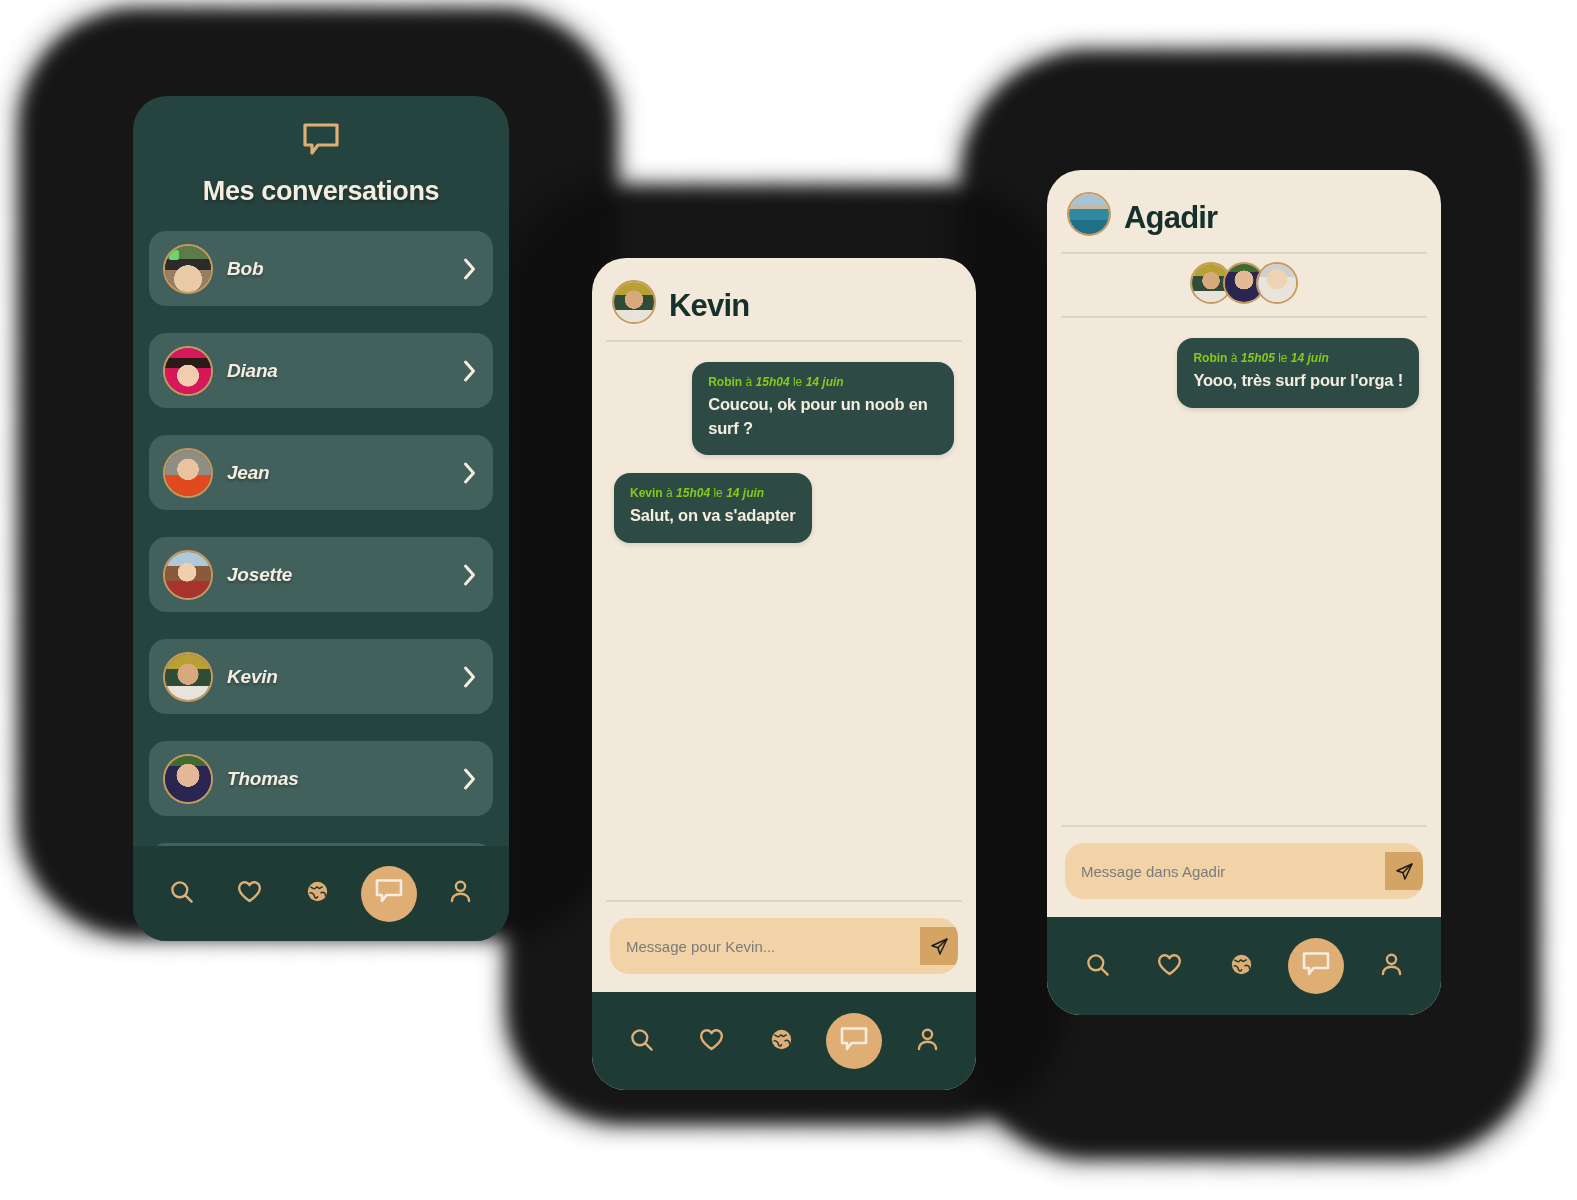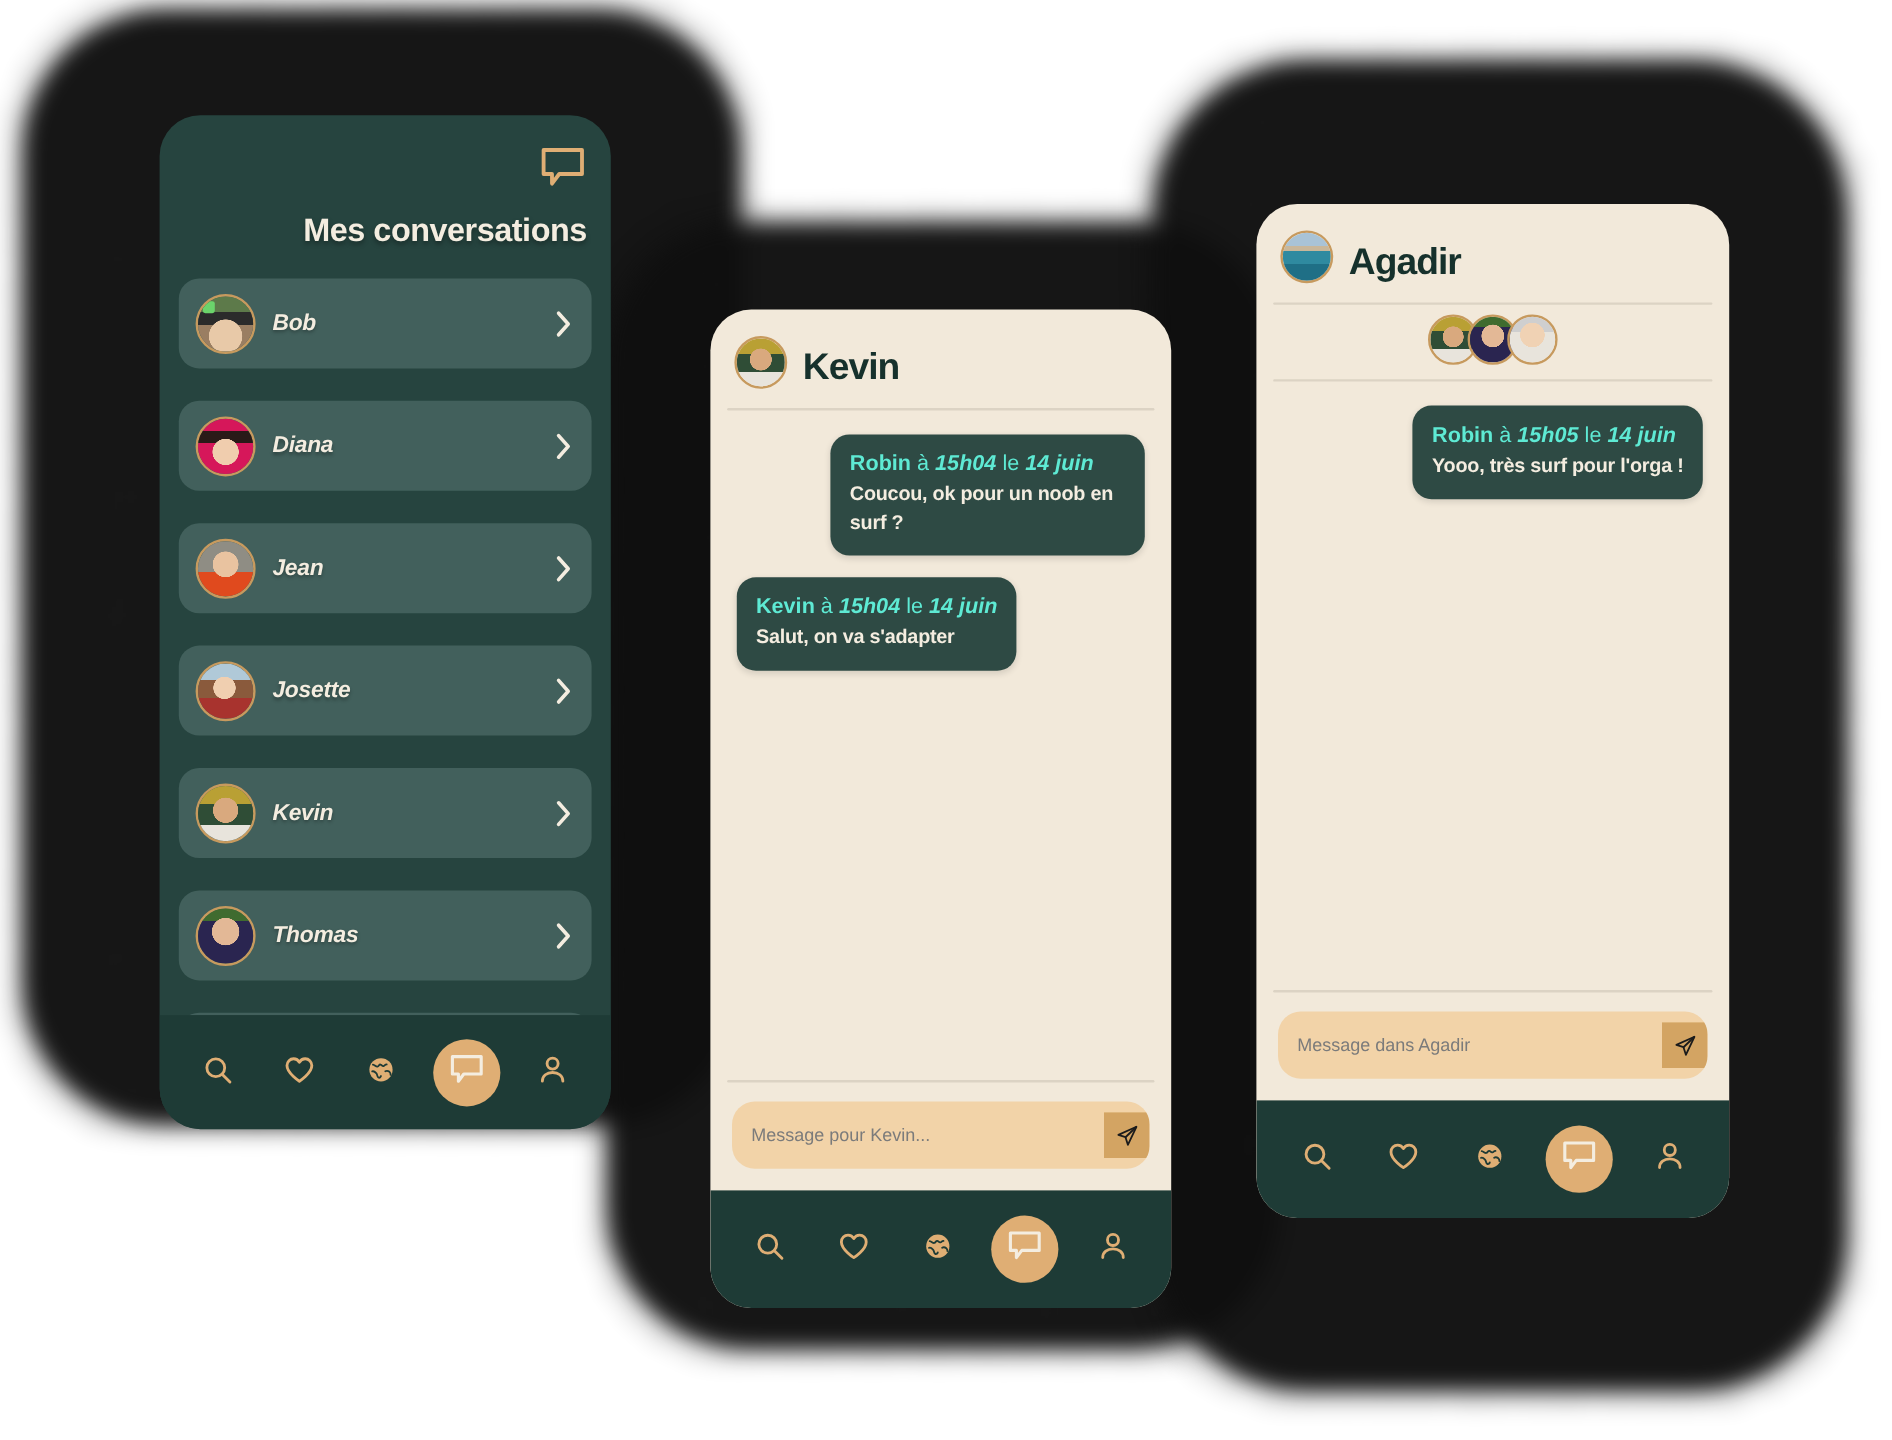--- a/index.html
+++ b/index.html
@@ -66,21 +66,21 @@
   }
   #phone3 {
     left: 1047px; top: 170px; width: 394px; height: 845px;
     border-radius: 34px;
     background: #F2E9DA;
   }
 
   
   .p1-head {
     padding: 26px 20px 6px;
-    text-align: right;
+    text-align: center;
     flex: 0 0 auto;
   }
   .p1-chat-glyph { display: block; margin: 0 auto 14px; }
   .p1-title {
     color: #F4EDE0;
     font-size: 27px;
     font-weight: 700;
     letter-spacing: -0.4px;
     text-shadow: 0 2px 4px rgba(0,0,0,.35);
   }
@@ -208,22 +208,22 @@
   .bubble {
     background: #2E4A44;
     border-radius: 16px;
     padding: 12px 16px 15px;
     max-width: 77%;
     box-shadow: 0 2px 5px rgba(0,0,0,.12);
   }
   .bubble.right { align-self: flex-end; }
   .bubble.left  { align-self: flex-start; }
   .meta {
-    color: #5eead4;
-    font-size: 18px;
+    color: #84cc16;
+    font-size: 12px;
     margin-bottom: 3px;
     line-height: 1.35;
   }
   .meta .who { font-weight: 700; }
   .meta .when { font-style: italic; font-weight: 700; }
   .meta .plain { font-style: normal; font-weight: 400; }
   .btext {
     color: #F4EDE0;
     font-size: 16.5px;
     font-weight: 700;

